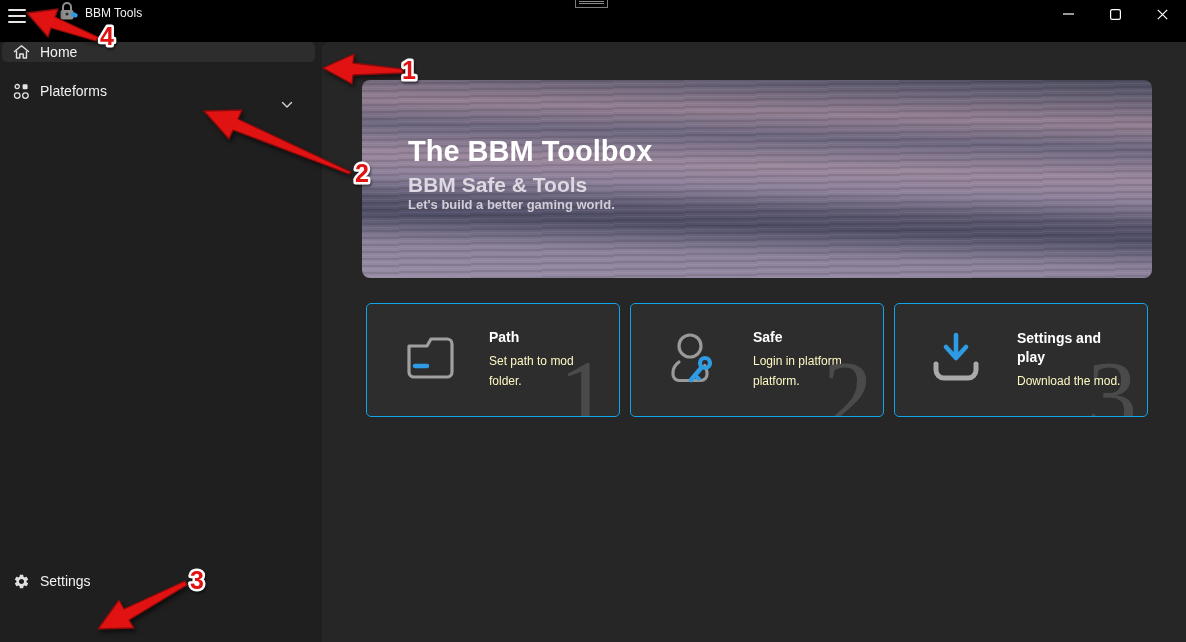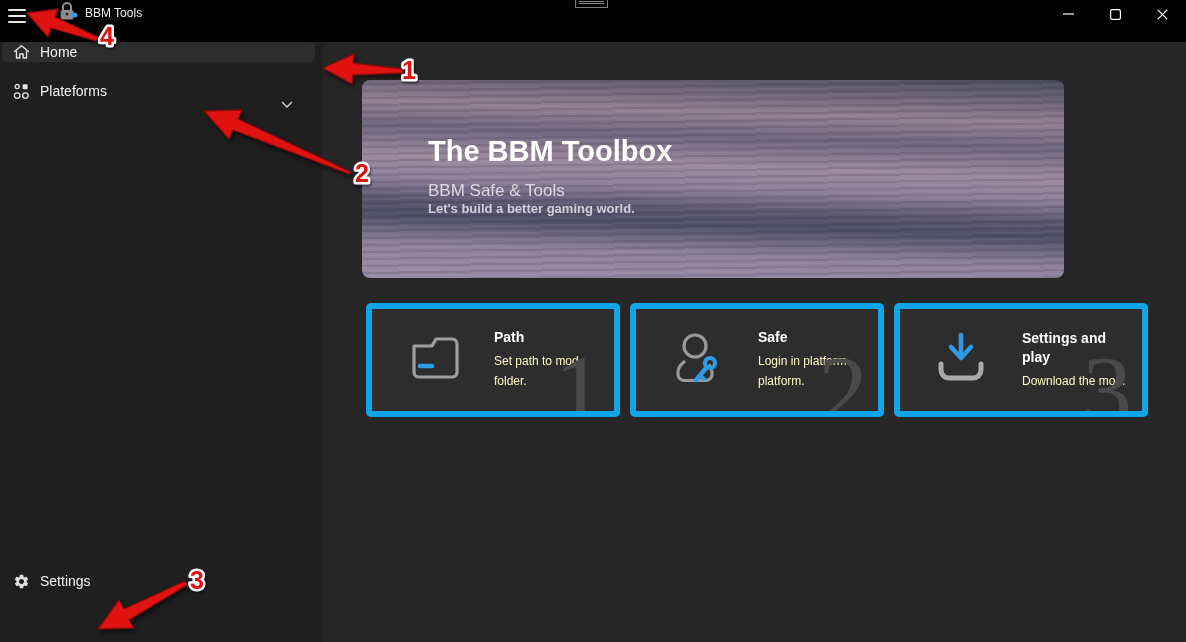--- a/index.html
+++ b/index.html
@@ -29,37 +29,37 @@
   .side-item .lbl { font-size:14px; color:#f2f2f2; }
   .item-home { top:0px; background:#2d2d2d; }
   .item-plateforms { top:39px; }
   .item-settings { top:529px; }
   .chev { position:absolute; right:22px; top:14px; }
 
   
   .content { position:absolute; left:322px; top:42px; right:0; bottom:0; background:#262626; border-top-left-radius:8px; }
 
   .hero {
-    position:absolute; left:40px; top:38px; width:702px; height:198px; border-radius:8px; overflow:hidden;
+    position:absolute; left:40px; top:38px; width:790px; height:198px; border-radius:8px; overflow:hidden;
     background:
       repeating-linear-gradient(179.2deg, rgba(255,255,255,0.06) 0 1px, rgba(0,0,0,0) 1px 3px, rgba(0,0,0,0.10) 3px 5px, rgba(0,0,0,0) 5px 7px),
       linear-gradient(182deg,
         #4b4d5e 0%, #6a6377 9%, #937f92 20%, #6e6880 31%,
         #9b889d 44%, #8d819b 54%, #5c5870 64%, #4f4f67 71%,
         #8d829b 84%, #988da5 100%);
-    padding:54px 0 0 66px;
+    padding:54px 0 0 46px;
   }
   .hero h1 { font-size:29px; font-weight:600; color:#ffffff; line-height:1.2; }
-  .hero h2 { font-size:17px; font-weight:400; color:#ddd8e2; margin-top:12px; }
+  .hero h2 { font-size:21px; font-weight:700; color:#ddd8e2; margin-top:4px; }
   .hero p  { font-size:13px; font-weight:700; color:#d3cdd9; }
 
   .cards { position:absolute; left:44px; top:261px; display:flex; gap:10px; }
   .card {
     position:relative; width:254px; height:114px; background:#2d2d2d;
-    border:6px solid #0ea5e9; border-radius:5px; overflow:hidden; cursor:pointer;
+    border:1px solid #0ea5e9; border-radius:5px; overflow:hidden; cursor:pointer;
   }
   .card .cicon { position:absolute; left:34px; top:50%; transform:translateY(-50%); }
   .card .ctext { position:absolute; left:122px; top:50%; transform:translateY(-50%); width:104px; }
   .card .ctitle { font-size:14px; font-weight:700; color:#ffffff; margin-bottom:5px; line-height:1.35; }
   .card .cdesc { font-size:12px; color:#fef9c3; line-height:1.65; }
   .card .wm {
     position:absolute; right:10px; bottom:-30px; font-family:"Liberation Serif", serif;
     font-size:100px; color:#4a4a4a; line-height:1; user-select:none;
   }
 

